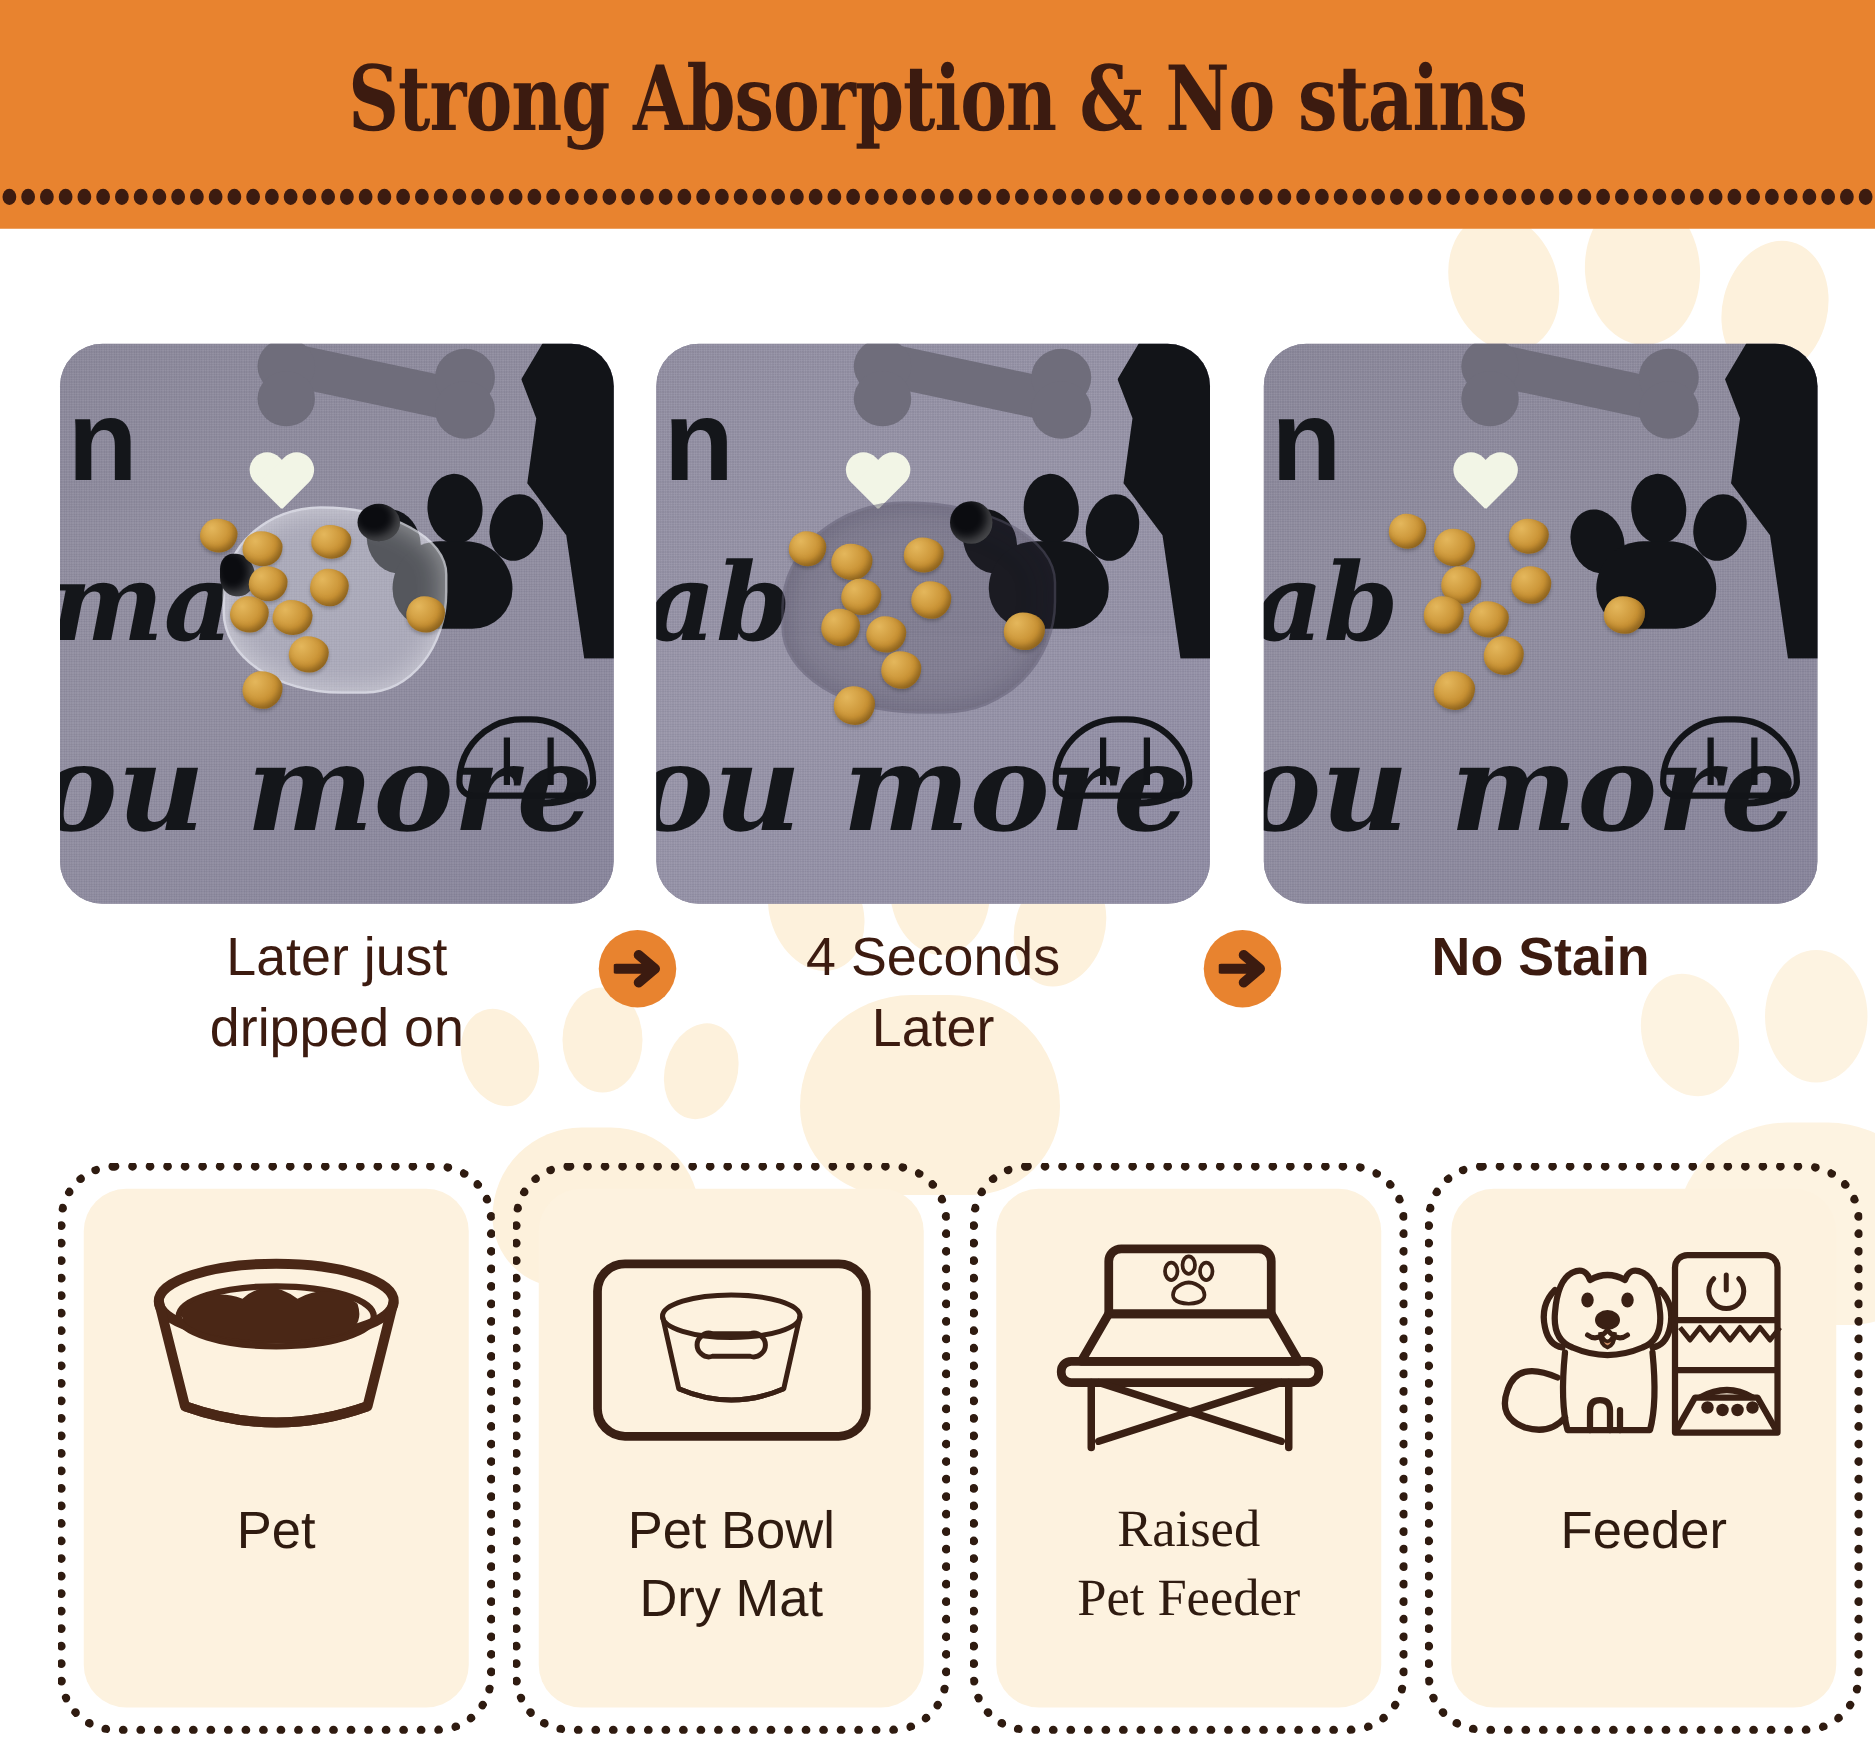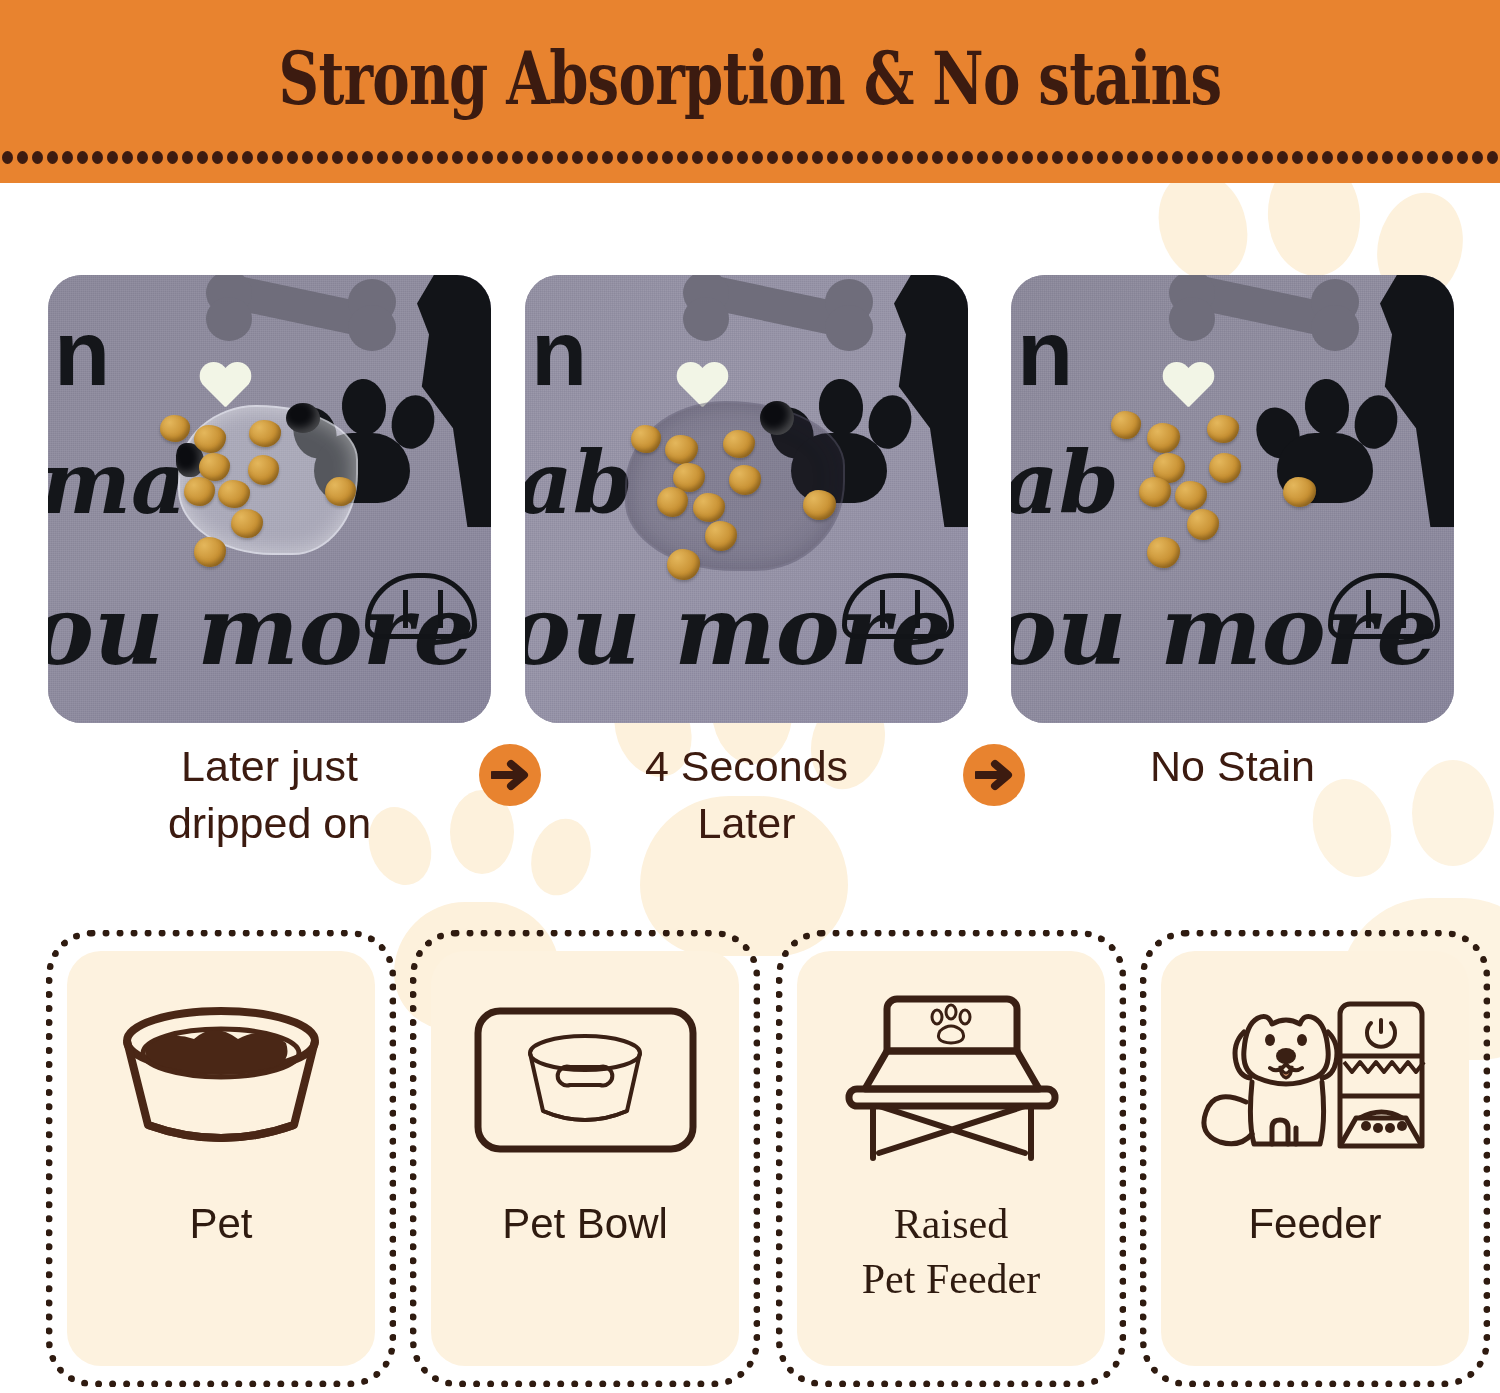--- a/index.html
+++ b/index.html
@@ -243,21 +243,21 @@
     top: 738px;
     width: 443px;
     text-align: center;
     font-size: 43px;
     line-height: 1.32;
     color: #3C1B10;
     z-index: 4;
   }
   .caption.c1 { left: 48px; }
   .caption.c2 { left: 525px; }
-  .caption.c3 { left: 1011px; }
+  .caption.c3 { left: 1011px; font-weight: bold; }
 
   
   .cards {
     position: absolute;
     top: 930px; left: 0;
     width: 1500px;
     height: 460px;
     z-index: 4;
   }
   .card {
@@ -606,20 +606,21 @@
         <svg width="225" height="150" viewBox="0 0 225 150" aria-hidden="true">
           <rect x="5" y="6" width="215" height="138" rx="22" fill="none" stroke="#3A2014" stroke-width="7"></rect>
           <ellipse cx="112" cy="48" rx="55" ry="17" fill="none" stroke="#3A2014" stroke-width="4"></ellipse>
           <path d="M57 48 L70 106 Q112 124 154 106 L167 48" fill="none" stroke="#3A2014" stroke-width="4" stroke-linejoin="round"></path>
           <path d="M70 106 Q112 124 154 106" fill="none" stroke="#3A2014" stroke-width="4"></path>
           <path d="M88 78 a9 9 0 0 1 0 -14 a9 9 0 0 1 9 -2 h30 a9 9 0 0 1 9 2 a9 9 0 0 1 0 14 a9 9 0 0 1 -9 2 h-30 a9 9 0 0 1 -9 -2 Z" fill="none" stroke="#3A2014" stroke-width="4"></path>
         </svg>
       </div>
       <div class="card-label">
         <div>Pet Bowl</div>
+        <div>Dry Mat</div>
       </div>
     </div>
   </div>
 
   <div class="card k3">
     <div class="card-inner">
       <div class="card-icon">
         <svg width="225" height="175" viewBox="0 0 225 175" aria-hidden="true">
           <path d="M48 58 V16 a10 10 0 0 1 10 -10 h110 a10 10 0 0 1 10 10 V58 Z" fill="none" stroke="#3A2014" stroke-width="7" stroke-linejoin="round"></path>
           <path d="M48 58 H178" fill="none" stroke="#3A2014" stroke-width="7"></path>

